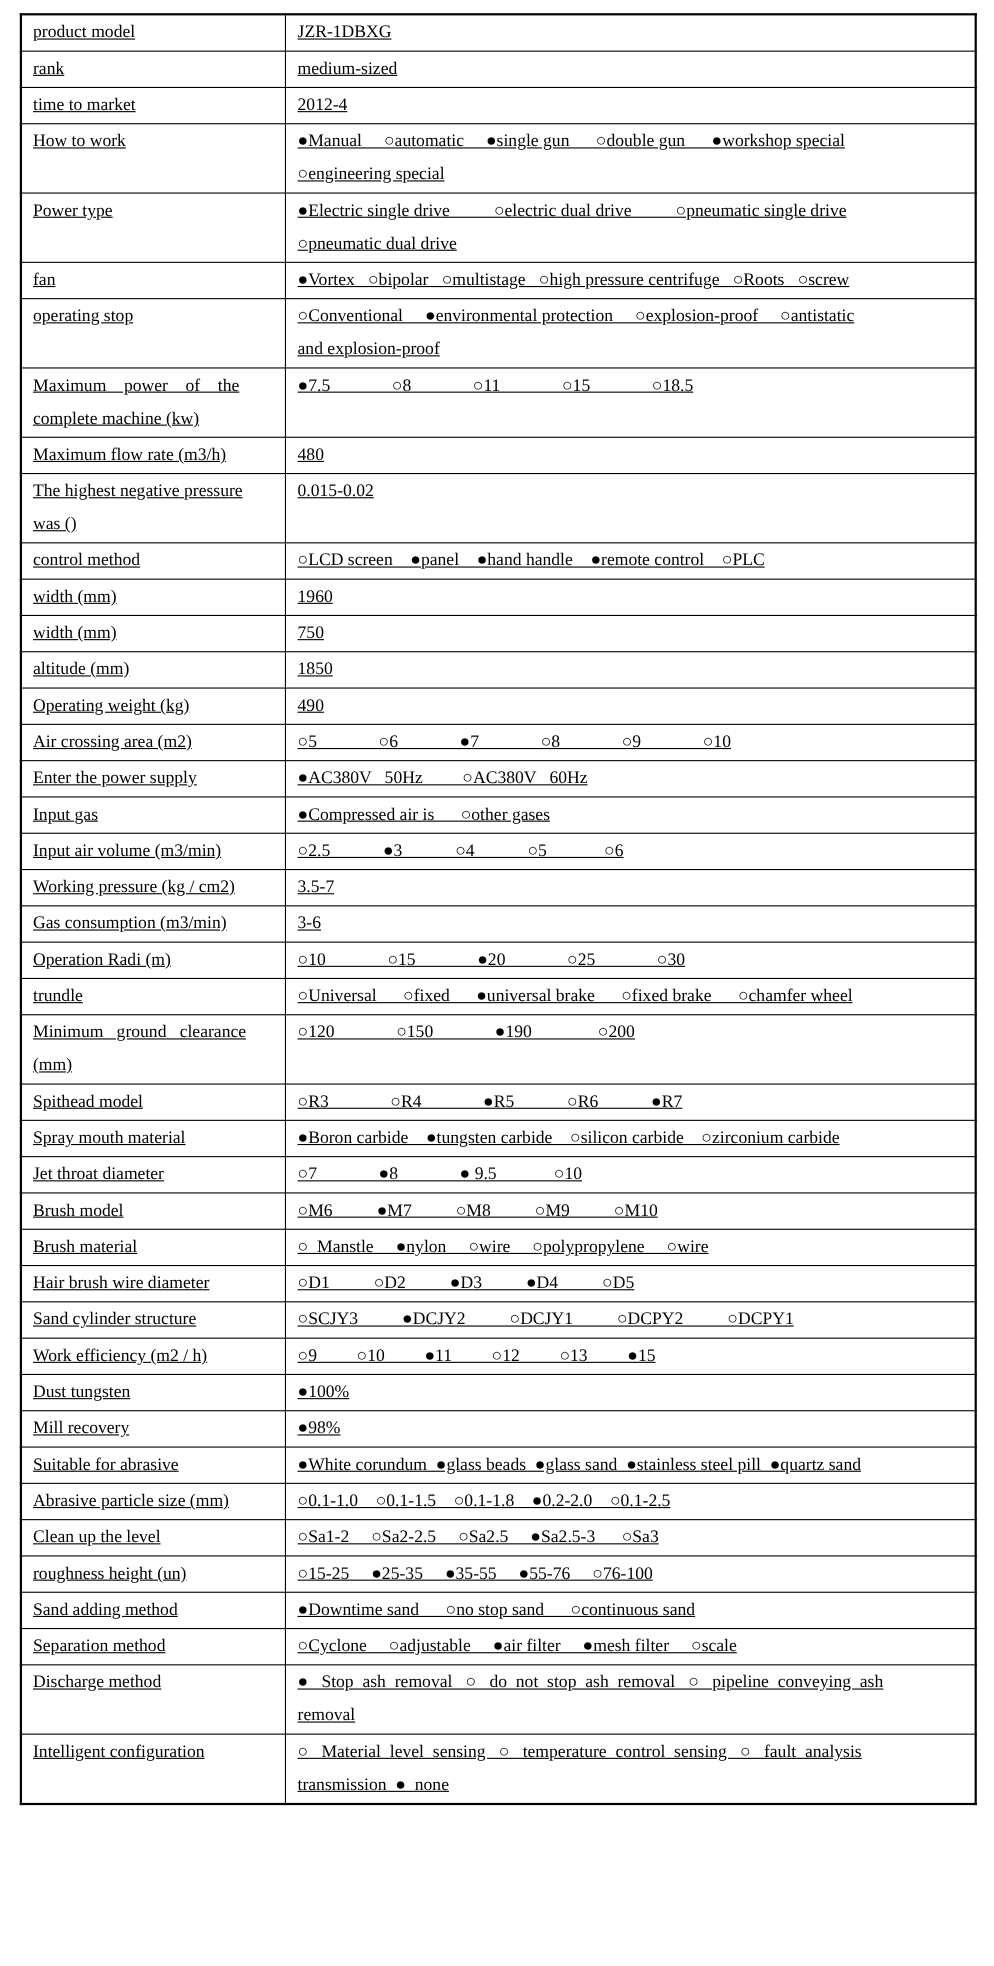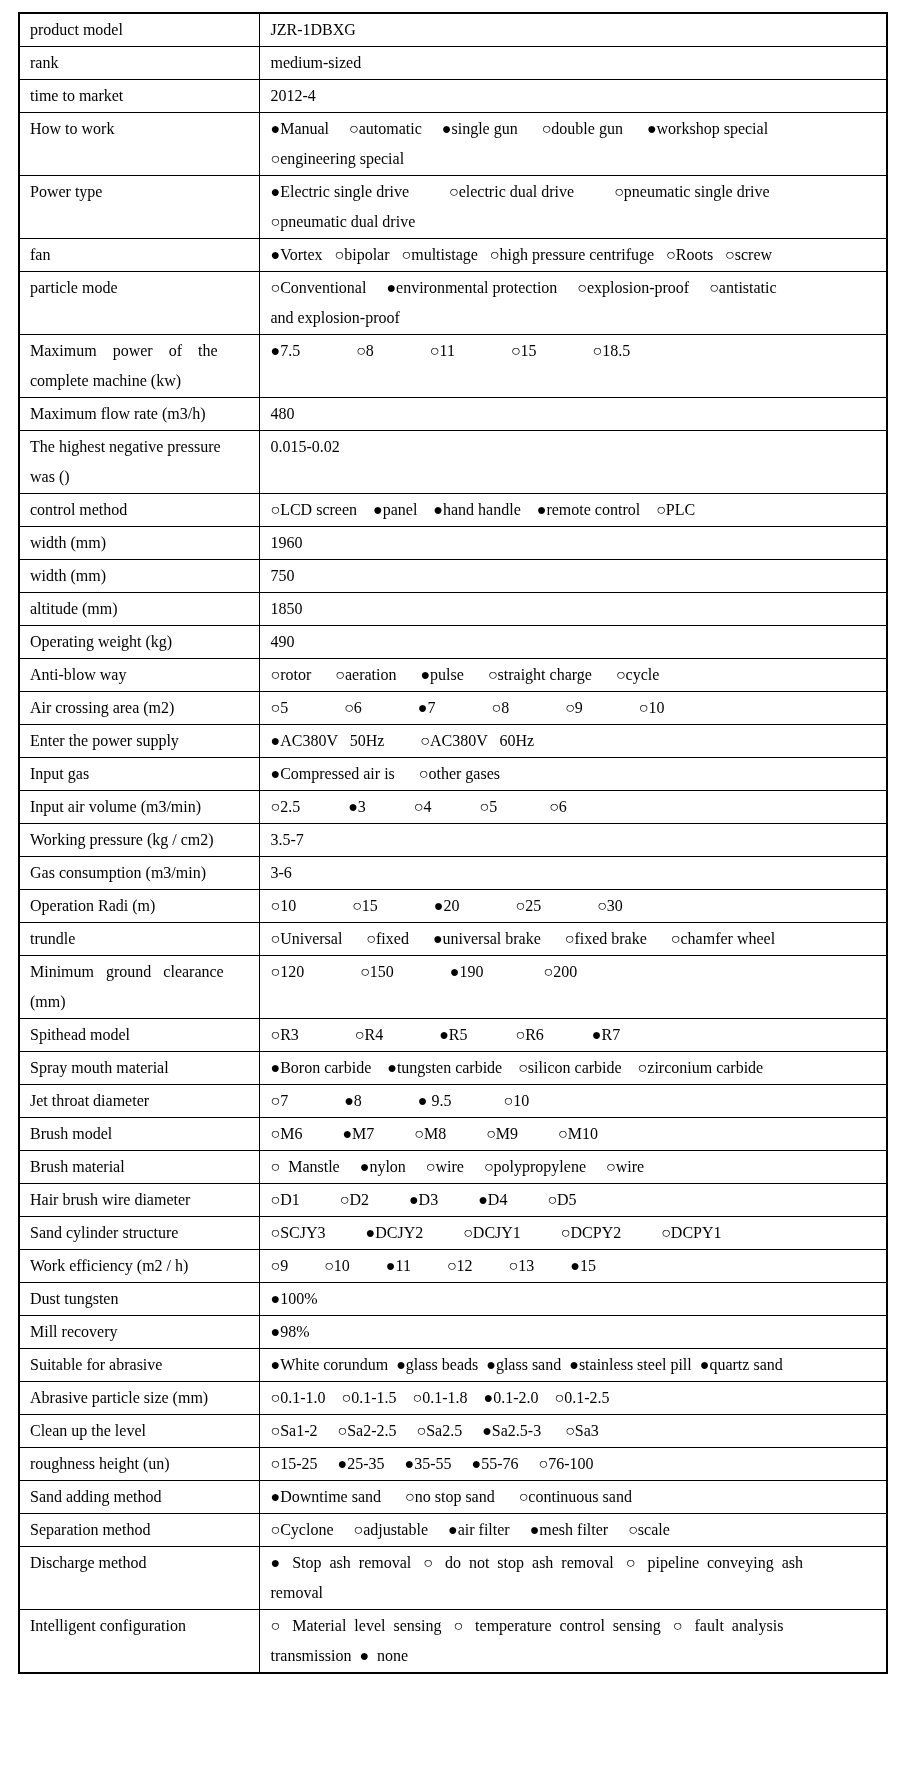--- a/index.html
+++ b/index.html
@@ -16,20 +16,21 @@
   }
   .sheet {
     padding: 12px 18px 10px 18px;
     background: #ffffff;
   }
   table.spec-table {
     border-collapse: collapse;
     table-layout: fixed;
     width: 868px;
     border: 2px solid #000000;
+    text-decoration: underline;
   }
   col.col-label { width: 240px; }
   col.col-value { width: 628px; }
   td {
     border: 1.5px solid #000000;
     vertical-align: top;
     line-height: 30px;
     white-space: pre-wrap;
     word-wrap: break-word;
     font-size: 16px;
@@ -71,21 +72,21 @@
         <tr>
           <td class="label-cell">Power type</td>
           <td class="value-cell">●Electric single drive          ○electric dual drive          ○pneumatic single drive
 ○pneumatic dual drive</td>
         </tr>
         <tr>
           <td class="label-cell">fan</td>
           <td class="value-cell">●Vortex   ○bipolar   ○multistage   ○high pressure centrifuge   ○Roots   ○screw</td>
         </tr>
         <tr>
-          <td class="label-cell">particle mode</td>
+          <td class="label-cell">operating stop</td>
           <td class="value-cell">○Conventional     ●environmental protection     ○explosion-proof     ○antistatic
 and explosion-proof</td>
         </tr>
         <tr>
           <td class="label-cell">Maximum    power    of    the
 complete machine (kw)</td>
           <td class="value-cell">●7.5              ○8              ○11              ○15              ○18.5</td>
         </tr>
         <tr>
           <td class="label-cell">Maximum flow rate (m3/h)</td>
@@ -110,24 +111,20 @@
         </tr>
         <tr>
           <td class="label-cell">altitude (mm)</td>
           <td class="value-cell">1850</td>
         </tr>
         <tr>
           <td class="label-cell">Operating weight (kg)</td>
           <td class="value-cell">490</td>
         </tr>
         <tr>
-          <td class="label-cell">Anti-blow way</td>
-          <td class="value-cell">○rotor      ○aeration      ●pulse      ○straight charge      ○cycle</td>
-        </tr>
-        <tr>
           <td class="label-cell">Air crossing area (m2)</td>
           <td class="value-cell">○5              ○6              ●7              ○8              ○9              ○10</td>
         </tr>
         <tr>
           <td class="label-cell">Enter the power supply</td>
           <td class="value-cell">●AC380V   50Hz         ○AC380V   60Hz</td>
         </tr>
         <tr>
           <td class="label-cell">Input gas</td>
           <td class="value-cell">●Compressed air is      ○other gases</td>
@@ -196,21 +193,21 @@
         <tr>
           <td class="label-cell">Mill recovery</td>
           <td class="value-cell">●98%</td>
         </tr>
         <tr>
           <td class="label-cell">Suitable for abrasive</td>
           <td class="value-cell">●White corundum  ●glass beads  ●glass sand  ●stainless steel pill  ●quartz sand</td>
         </tr>
         <tr>
           <td class="label-cell">Abrasive particle size (mm)</td>
-          <td class="value-cell">○0.1-1.0    ○0.1-1.5    ○0.1-1.8    ●0.1-2.0    ○0.1-2.5</td>
+          <td class="value-cell">○0.1-1.0    ○0.1-1.5    ○0.1-1.8    ●0.2-2.0    ○0.1-2.5</td>
         </tr>
         <tr>
           <td class="label-cell">Clean up the level</td>
           <td class="value-cell">○Sa1-2     ○Sa2-2.5     ○Sa2.5     ●Sa2.5-3      ○Sa3</td>
         </tr>
         <tr>
           <td class="label-cell">roughness height (un)</td>
           <td class="value-cell">○15-25     ●25-35     ●35-55     ●55-76     ○76-100</td>
         </tr>
         <tr>

